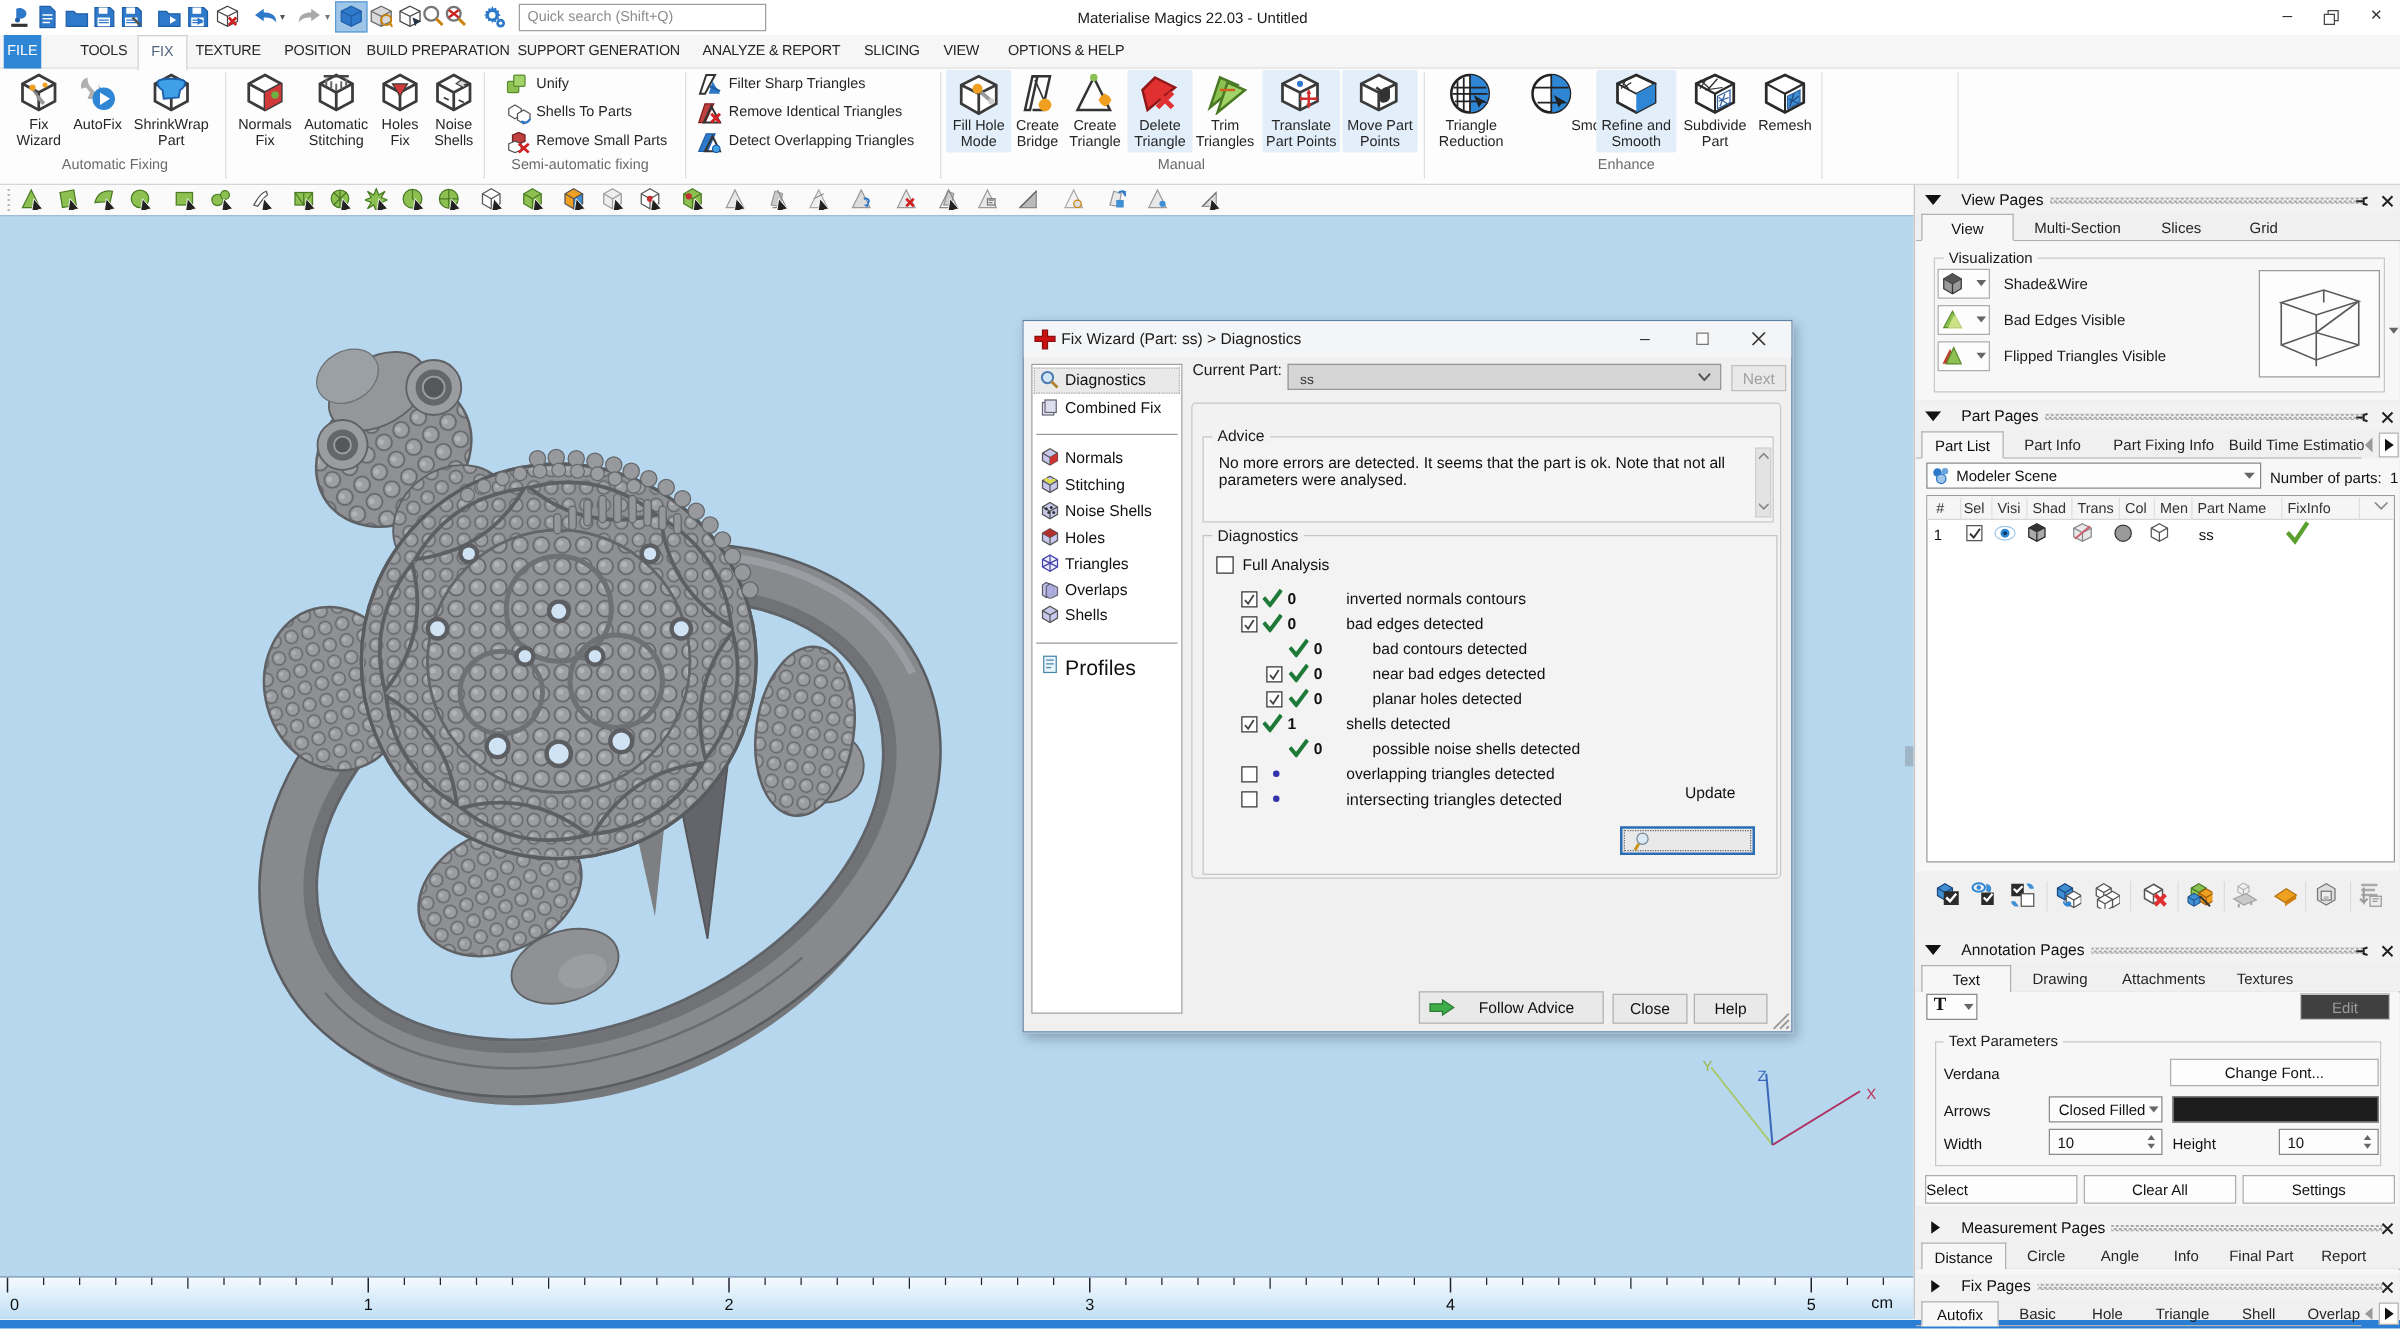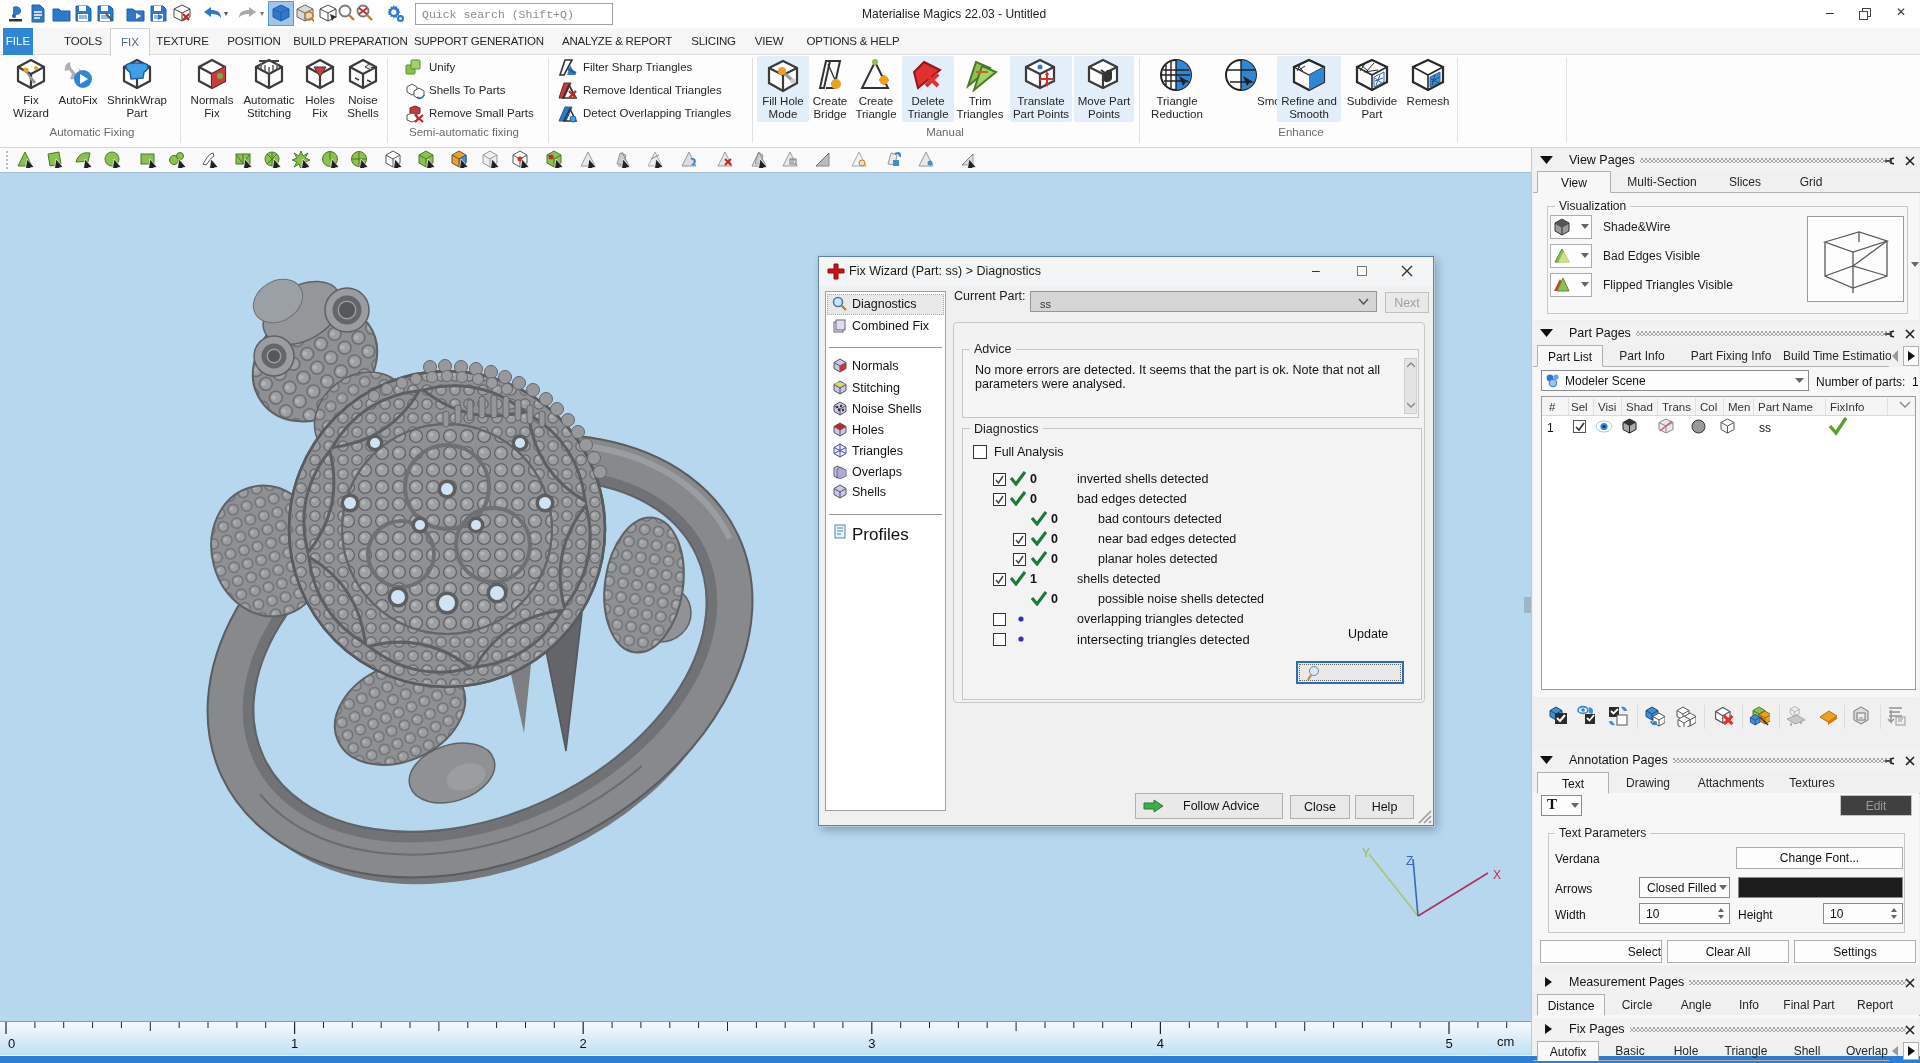--- a/index.html
+++ b/index.html
@@ -8,21 +8,21 @@
 </style></head><body>
 <div id="page">
 
 <div class="abs" style="left:0;top:0;width:1920px;height:28px;background:#fff;"></div>
 <div class="t" style="left:862px;top:7px;font-size:12px;color:#1a1a1a;">Materialise Magics 22.03 - Untitled</div>
 <div class="t" style="left:1826px;top:4px;font-size:14px;color:#333;">–</div>
 <div class="abs" style="left:1862px;top:8px;width:9px;height:9px;border:1px solid #444;background:#fff;"></div>
     <div class="abs" style="left:1859px;top:11px;width:9px;height:9px;border:1px solid #444;background:#fff;"></div>
 <div class="t" style="left:1896px;top:5px;font-size:12px;color:#333;">✕</div>
 <div class="abs" style="left:415px;top:3px;width:198px;height:22px;border:1px solid #a0a0a0;background:#fff;"></div>
-<div class="t" style="left:422px;top:8px;font-size:11.5px;color:#8c8c8c;font-family:Liberation Mono, monospace;">Quick search (Shift+Q)</div>
+<div class="t" style="left:422px;top:8px;font-size:11.5px;color:#8c8c8c;">Quick search (Shift+Q)</div>
 <div class="abs" style="left:1866px;top:31px;width:26px;height:17px;background:#3c8fe0;border:1px solid #2d6daf;"></div>
 <div class="abs" style="left:1868px;top:34px;width:22px;height:12px;background:#fff;"></div>
 <div class="t" style="left:1875px;top:38px;font-size:10px;color:#555;">⚙</div>
 <div class="t" style="left:1896px;top:33px;font-size:11px;color:#666;">☁</div>
 <svg class="abs" style="left:8px;top:6px;" width="18" height="16" viewBox="0 0 18 16">
       <path d="M5 1c4-2 9 1 8 5-1 3-5 4-8 2z" fill="#2e79c9"></path>
       <circle cx="6" cy="10" r="2" fill="#1f5fa8"></circle>
       <rect x="1" y="13" width="13" height="2.5" fill="#333"></rect>
     </svg>
 <svg class="abs" style="left:30px;top:4px;" width="16" height="19" viewBox="0 0 16 19">
@@ -991,21 +991,21 @@
       <path d="M1 1l3 4 3-4z" fill="#666"></path>
     </svg>
 <div class="t" style="left:1738px;top:908px;font-size:12px;color:#111;">Height</div>
 <div class="abs" style="left:1823px;top:903px;width:80px;height:21px;background:#fdfdfd;border:1px solid #8a8a8a;font-size:12px;color:#111;line-height:20px;text-indent:6px;">10</div>
 <svg class="abs" style="left:1890px;top:907px;" width="8" height="6" viewBox="0 0 8 6">
       <path d="M1 5 4 1l3 4z" fill="#666"></path>
     </svg>
 <svg class="abs" style="left:1890px;top:914px;" width="8" height="6" viewBox="0 0 8 6">
       <path d="M1 1l3 4 3-4z" fill="#666"></path>
     </svg>
-<div class="abs" style="left:1540px;top:940px;width:122px;height:23px;background:#fdfdfd;border:1px solid #adadad;font-size:12px;color:#111;text-align:right;line-height:22px;">Select</div>
+<div class="abs" style="left:1540px;top:940px;width:122px;height:23px;background:#fdfdfd;border:1px solid #adadad;font-size:12px;color:#111;text-align:left;line-height:22px;">Select</div>
 <div class="abs" style="left:1667px;top:940px;width:122px;height:23px;background:#fdfdfd;border:1px solid #adadad;font-size:12px;color:#111;text-align:center;line-height:22px;">Clear All</div>
 <div class="abs" style="left:1794px;top:940px;width:122px;height:23px;background:#fdfdfd;border:1px solid #adadad;font-size:12px;color:#111;text-align:center;line-height:22px;">Settings</div>
 <div class="abs" style="left:1533px;top:972px;width:386px;height:21px;background:#f2f2f2;"></div>
 <svg class="abs" style="left:1543px;top:976px;" width="10" height="12" viewBox="0 0 10 12">
       <path d="M2 1 9 6 2 11z" fill="#111"></path>
     </svg>
 <div class="abs" style="left:1571px;top:980px;width:335px;height:5px;background:repeating-conic-gradient(#a8a8a8 0% 25%,transparent 0% 50%) 0 0/4px 4px;"></div>
 <div class="t" style="left:1564px;top:975px;font-size:12.5px;color:#111;"><span style="background:#f2f2f2;padding:0 5px;">Measurement Pages</span></div>
 <svg class="abs" style="left:1905px;top:978px;" width="10" height="10" viewBox="0 0 10 10">
       <path d="M1 1l8 8M9 1 1 9" stroke="#222" stroke-width="1.6"></path>
@@ -1138,21 +1138,21 @@
 <div class="abs" style="left:973px;top:445px;width:14px;height:14px;background:#fff;border:1px solid #333;"></div>
 <div class="t" style="left:994px;top:445px;font-size:12.5px;color:#111;">Full Analysis</div>
 <div class="abs" style="left:993px;top:473px;width:13px;height:13px;background:#fff;border:1px solid #333;"></div>
 <svg class="abs" style="left:994px;top:474px;" width="11" height="11" viewBox="0 0 11 11">
       <path d="M2 6l2.5 3L9 2" fill="none" stroke="#444" stroke-width="1.5"></path>
     </svg>
 <svg class="abs" style="left:1010px;top:470px;" width="16" height="16" viewBox="0 0 16 16">
       <path d="M1 8l5 6L15 2" fill="none" stroke="#1e7a38" stroke-width="3.2"></path>
     </svg>
 <div class="t" style="left:1030px;top:472px;font-size:12.5px;color:#111;"><b>0</b></div>
-<div class="t" style="left:1077px;top:472px;font-size:12.5px;color:#111;">inverted shells detected</div>
+<div class="t" style="left:1077px;top:472px;font-size:12.5px;color:#111;">inverted normals contours</div>
 <div class="abs" style="left:993px;top:493px;width:13px;height:13px;background:#fff;border:1px solid #333;"></div>
 <svg class="abs" style="left:994px;top:494px;" width="11" height="11" viewBox="0 0 11 11">
       <path d="M2 6l2.5 3L9 2" fill="none" stroke="#444" stroke-width="1.5"></path>
     </svg>
 <svg class="abs" style="left:1010px;top:490px;" width="16" height="16" viewBox="0 0 16 16">
       <path d="M1 8l5 6L15 2" fill="none" stroke="#1e7a38" stroke-width="3.2"></path>
     </svg>
 <div class="t" style="left:1030px;top:492px;font-size:12.5px;color:#111;"><b>0</b></div>
 <div class="t" style="left:1077px;top:492px;font-size:12.5px;color:#111;">bad edges detected</div>
 <svg class="abs" style="left:1031px;top:510px;" width="16" height="16" viewBox="0 0 16 16">

